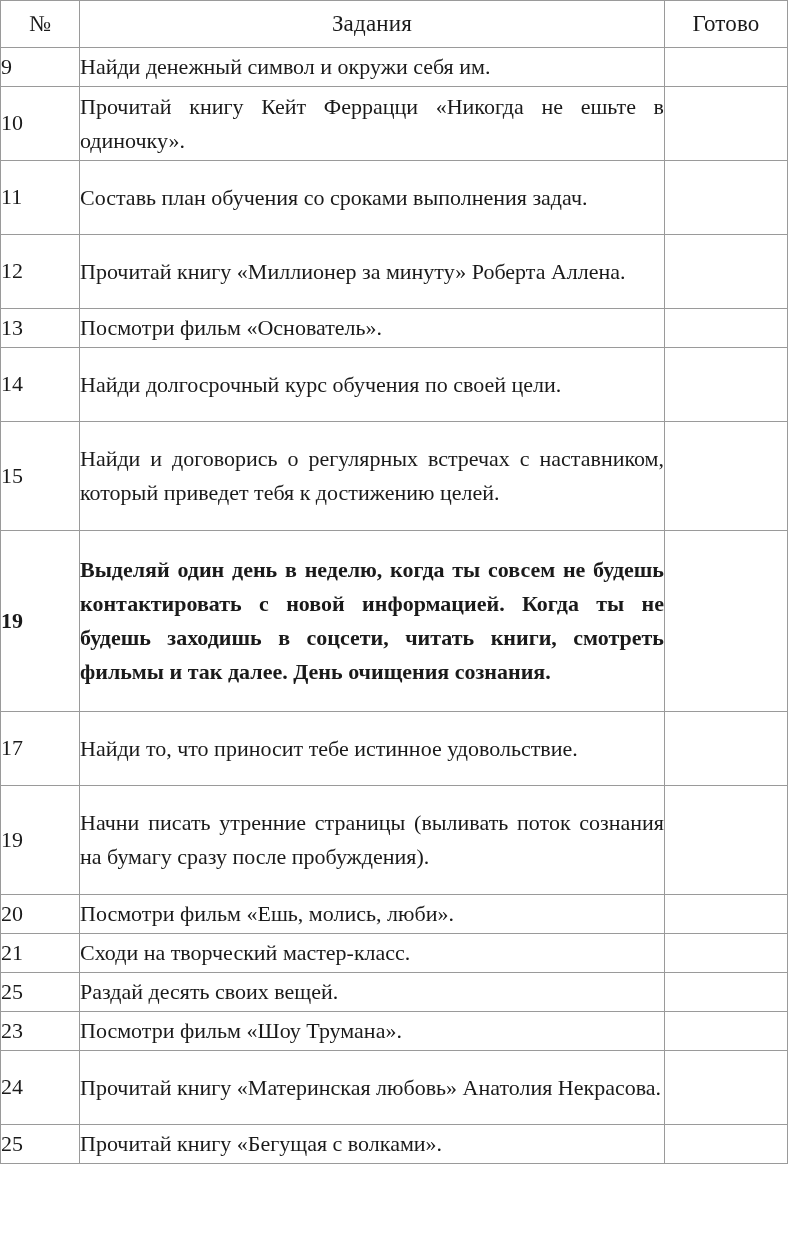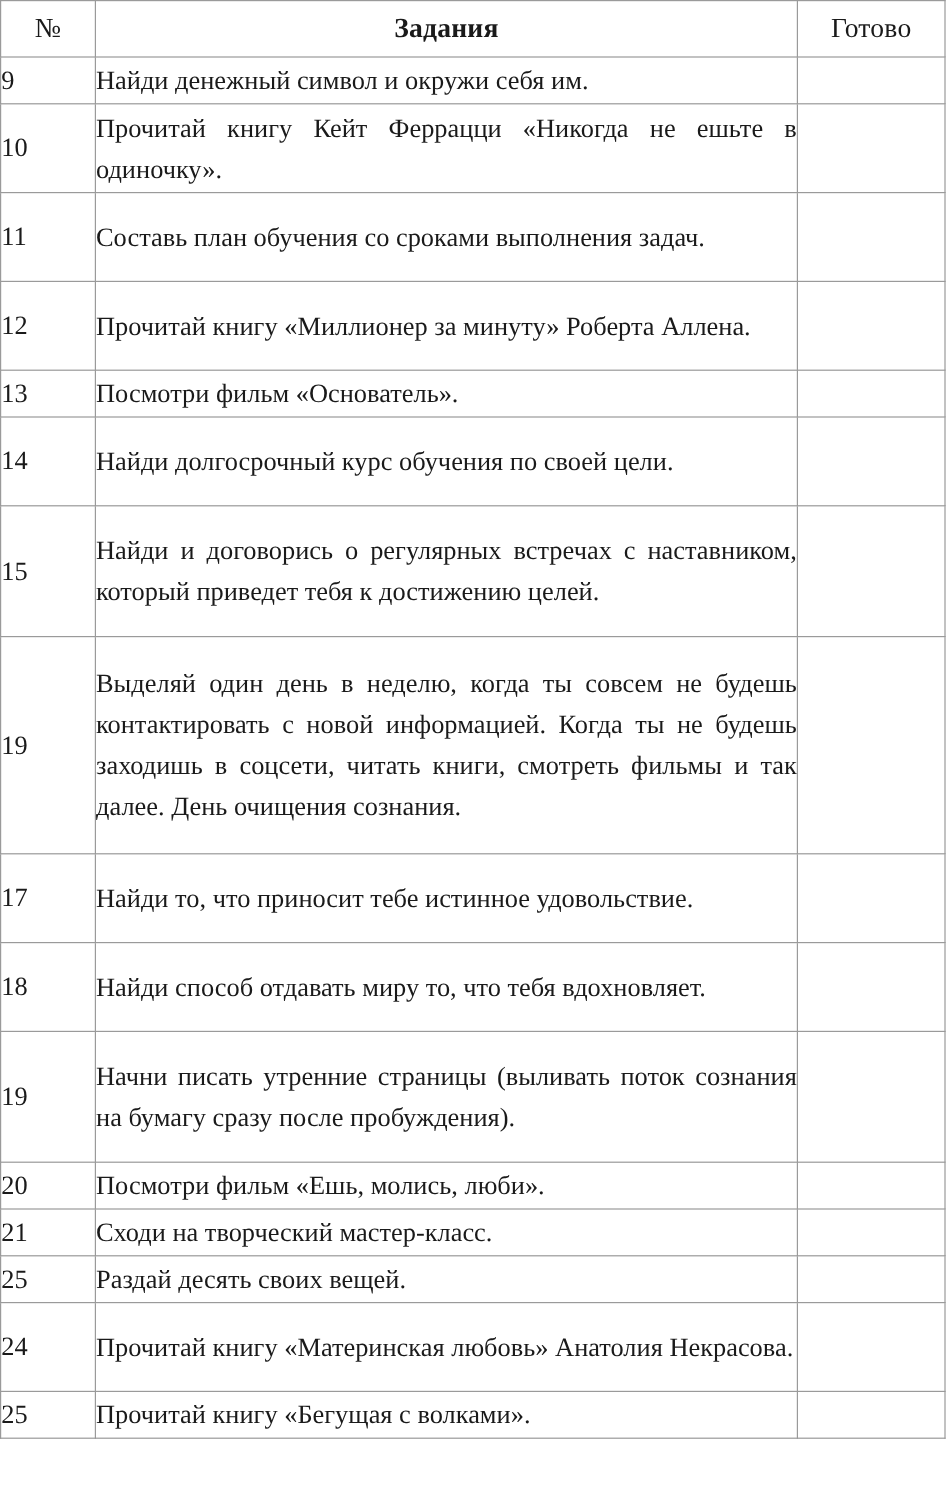--- a/index.html
+++ b/index.html
@@ -42,21 +42,21 @@
   }
 
   
   thead th {
     height: 46px;
     font-weight: normal;
     font-size: 23px;
     letter-spacing: 0.2px;
   }
   th.h-num   { text-align: center; }
-  th.h-task  { text-align: center; font-weight: bold; }
+  th.h-task  { text-align: center; }
   th.h-done  { text-align: center; margin-left: 27px; }
 
   th .hdr-inner {
     display: block;
     line-height: 46px;
   }
 
   
   td.num {
     text-align: left;
@@ -80,21 +80,21 @@
 
   
   td.task.just { text-align: justify; text-align-last: left; }
 
   td.done { background: #ffffff; }
 
   
   tr.r1 td { height: 38px; }
   tr.r2 td { height: 73px; }
   tr.r3 td { height: 108px; }
-  tr.r5 td { height: 180px; }
+  tr.r5 td { height: 180px; font-weight: bold; }
 </style>
 </head>
 <body>
 
 <div class="page">
   <table class="tasks">
     <colgroup>
       <col class="c-num">
       <col class="c-task">
       <col class="c-done">
@@ -169,27 +169,20 @@
           </td>
           <td class="done"></td>
         </tr>
         <tr class="r2">
           <td class="num">17</td>
           <td class="task just">
             <span class="txt">Найди то, что приносит тебе истинное удовольствие.</span>
           </td>
           <td class="done"></td>
         </tr>
-        <tr class="r2">
-          <td class="num">18</td>
-          <td class="task just">
-            <span class="txt">Найди способ отдавать миру то, что тебя вдохновляет.</span>
-          </td>
-          <td class="done"></td>
-        </tr>
         <tr class="r3">
           <td class="num">19</td>
           <td class="task just">
             <span class="txt">Начни писать утренние страницы (выливать поток сознания на бумагу сразу после пробуждения).</span>
           </td>
           <td class="done"></td>
         </tr>
         <tr class="r1">
           <td class="num">20</td>
           <td class="task just">
@@ -201,20 +194,27 @@
           <td class="num">21</td>
           <td class="task just">
             <span class="txt">Сходи на творческий мастер-класс.</span>
           </td>
           <td class="done"></td>
         </tr>
         <tr class="r1">
           <td class="num">25</td>
           <td class="task just">
             <span class="txt">Раздай десять своих вещей.</span>
+          </td>
+          <td class="done"></td>
+        </tr>
+        <tr class="r1">
+          <td class="num">23</td>
+          <td class="task just">
+            <span class="txt">Посмотри фильм «Шоу Трумана».</span>
           </td>
           <td class="done"></td>
         </tr>
         <tr class="r2">
           <td class="num">24</td>
           <td class="task just">
             <span class="txt">Прочитай книгу «Материнская любовь» Анатолия Некрасова.</span>
           </td>
           <td class="done"></td>
         </tr>

